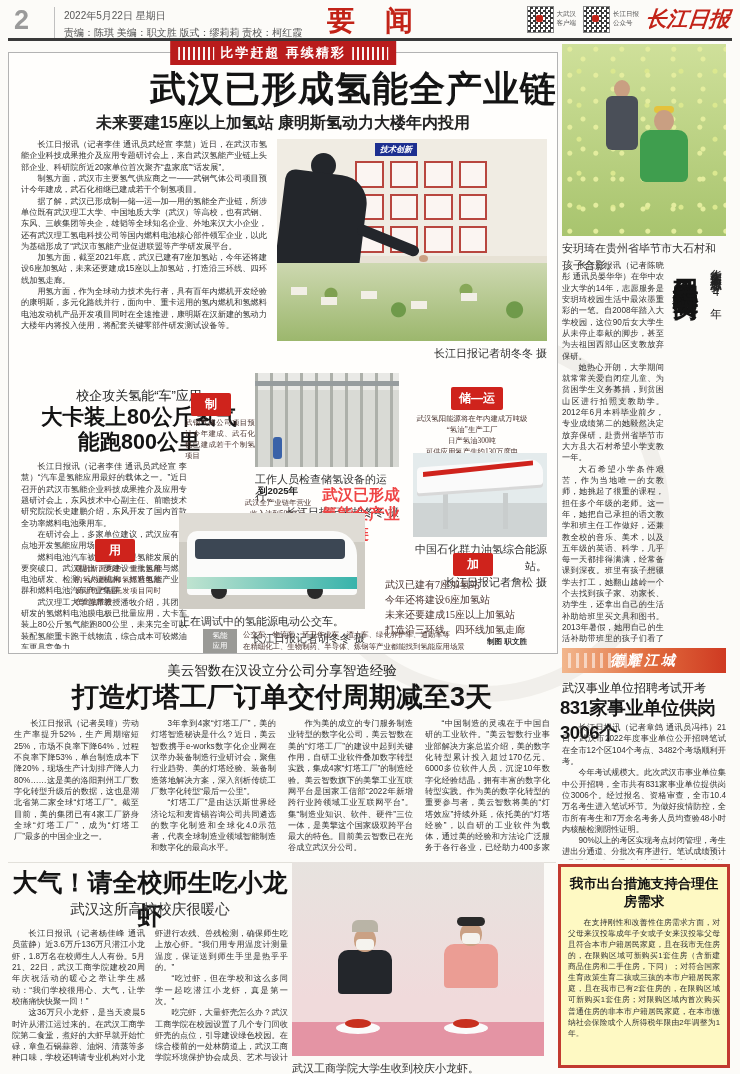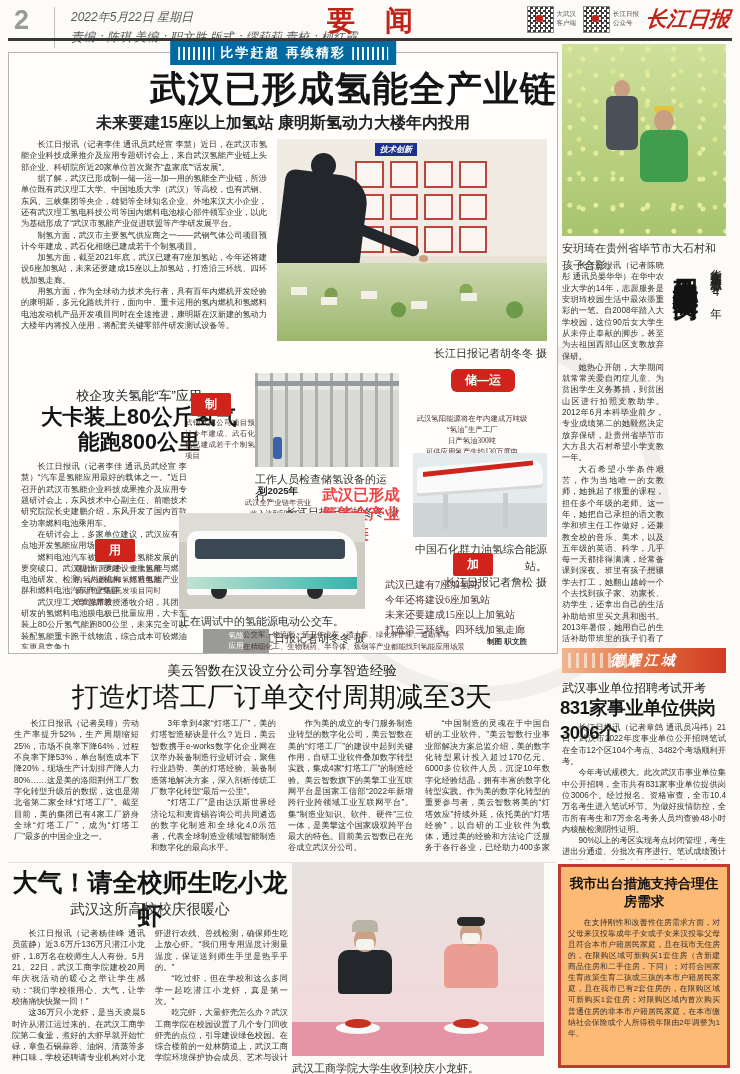--- a/index.html
+++ b/index.html
@@ -1,36 +1,36 @@
 <!DOCTYPE html>
 <html><head>
 <meta charset="utf-8">
 <style>
   html,body{margin:0;padding:0;background:#d8d6d2;}
   .page{position:relative;width:740px;height:1074px;background:#fcfbf8;overflow:hidden;
         font-family:"Liberation Sans","DejaVu Sans",sans-serif;color:#222;}
   
   .pageno{position:absolute;left:14px;top:5px;font-size:27px;color:#9a9a9a;font-weight:bold;}
-  .hdr-meta{position:absolute;left:54px;top:7px;border-left:1px solid #c0c0c0;padding-left:16px;
-            font-size:12px;color:#555;line-height:1.7;font-style:italic;}
+  .hdr-meta{position:absolute;left:54px;top:7px;border-left:1px solid #c0c0c0;padding-left:9px;
+            font-size:10px;color:#555;line-height:1.7;}
   .section-title{position:absolute;left:0;right:0;top:2px;text-align:center;font-size:28px;font-weight:900;
             color:#c22318;font-family:"Liberation Serif","DejaVu Serif",serif;letter-spacing:30px;text-indent:30px;}
   .hdr-right{position:absolute;right:10px;top:5px;display:flex;align-items:center;gap:7px;}
   .qrwrap{display:flex;align-items:center;gap:3px;}
   .qr{width:25px;height:25px;background:repeating-conic-gradient(#3a3a3a 0 25%,#fff 0 50%) 0 0/5px 5px;
       border:1px solid #888;position:relative;}
   .qr::after{content:"";position:absolute;left:8px;top:8px;width:7px;height:7px;background:#c22318;border-radius:2px;}
   .qr-label{font-size:6.5px;color:#555;line-height:1.35;}
   .masthead{font-family:"Liberation Serif","DejaVu Serif",serif;font-style:italic;font-weight:900;
             font-size:21px;color:#c22318;transform:skewX(-6deg);white-space:nowrap;}
   .hdr-rule{position:absolute;top:38px;left:8px;right:8px;border-top:3px solid #3a3a3a;}
   .wm{position:absolute;left:298px;top:330px;width:340px;height:340px;border:16px solid rgba(170,164,148,.13);border-radius:50%;}
   
   .main-box{position:absolute;left:8px;top:52px;width:548px;height:600px;border:1px solid #b3b3b3;background:#fffefc;}
-  .ribbon{position:absolute;top:-12px;left:50%;transform:translateX(-50%);background:#0369a1;color:#fff;
+  .ribbon{position:absolute;top:-12px;left:50%;transform:translateX(-50%);background:#b91c1c;color:#fff;
           font-weight:bold;font-size:13px;padding:3px 8px;white-space:nowrap;display:flex;align-items:center;gap:6px;letter-spacing:2px;}
   .bars{width:36px;height:13px;background:repeating-linear-gradient(90deg,rgba(255,255,255,.95) 0 2px,transparent 2px 5px);}
   .main-headline{position:absolute;top:12px;left:0;right:0;text-align:right;font-size:36px;font-weight:900;
           color:#141414;letter-spacing:1px;}
   .main-sub{position:absolute;top:60px;left:0;right:0;text-align:center;font-size:16px;font-weight:700;color:#222;}
   .body-copy{font-size:8.2px;line-height:1.38;text-align:justify;color:#333;}
   .body-copy p,.body-p{margin:0;text-indent:2em;}
   .col-a{position:absolute;left:12px;top:86px;width:246px;height:238px;overflow:hidden;}
   
   .photo{overflow:hidden;position:absolute;}
@@ -64,21 +64,21 @@
   .info-txt{position:absolute;font-size:7.4px;line-height:1.5;color:#4a3430;font-family:"Liberation Serif","DejaVu Serif",serif;}
   .info-txt p{margin:0;}
   .tag-produce{left:182px;top:340px;width:40px;}
   .txt-produce{left:176px;top:364px;width:70px;text-align:justify;}
   .photo-equip{left:246px;top:320px;width:144px;height:94px;
         background:repeating-linear-gradient(90deg,#adb0aa 0 3px,transparent 3px 15px),
                    linear-gradient(#e9e9e6 0 18%,#d9dad5 18%);}
   .equip-beam{position:absolute;left:0;top:8px;width:100%;height:5px;background:#969c9e;}
   .worker{position:absolute;left:18px;bottom:8px;width:9px;height:22px;background:#3a62a8;border-radius:3px;}
   .cap-equip{position:absolute;left:246px;top:418px;width:144px;}
-  .tag-store{left:442px;top:316px;width:64px;border-radius:6px;}
+  .tag-store{left:442px;top:334px;width:52px;}
   .txt-store{left:388px;top:360px;width:150px;text-align:center;}
   .photo-station{left:404px;top:400px;width:134px;height:84px;background:linear-gradient(#e4ebec 0 60%,#cfd4d4 60%);}
   .canopy{position:absolute;left:4px;top:10px;width:126px;height:26px;background:#fafafa;border-radius:4px 14px 3px 3px;
           box-shadow:0 3px 0 #d8d8d8;transform:skewY(-4deg);}
   .canopy::after{content:"";position:absolute;left:6px;top:3px;width:110px;height:5px;background:#cf231c;transform:rotate(-2deg);}
   .pillar{position:absolute;left:30px;top:40px;width:5px;height:36px;background:#c9cdcd;box-shadow:60px 0 #c9cdcd;}
   .cap-station{position:absolute;left:396px;top:488px;width:142px;text-align:right;}
   .stat-2025{position:absolute;left:230px;top:432px;width:78px;text-align:center;}
   .stat-2025 .y{font-size:9.5px;color:#222;font-weight:bold;margin:0;}
   .stat-2025 .t{font-size:7.4px;color:#4a3430;font-family:"Liberation Serif","DejaVu Serif",serif;margin:0;line-height:1.45;}
@@ -86,27 +86,27 @@
         line-height:1.25;color:#ef4444;font-family:"Liberation Serif","DejaVu Serif",serif;}
   .tag-fill{left:444px;top:500px;width:40px;}
   .txt-fill{left:376px;top:524px;width:166px;text-align:left;font-size:10px;}
   .photo-bus{left:170px;top:460px;width:186px;height:96px;background:linear-gradient(#dfdcd5 0 30%,#cfccc4 30%);}
   .bus{position:absolute;left:8px;top:18px;width:170px;height:64px;background:#fbfbfa;border-radius:10px 24px 4px 4px;}
   .bus::before{content:"";position:absolute;left:8px;top:8px;width:150px;height:20px;background:#3c4754;border-radius:4px;}
   .bus::after{content:"";position:absolute;left:0;bottom:6px;width:170px;height:12px;background:linear-gradient(90deg,#bfe3d0,#38b3ab);}
   .wheel{position:absolute;bottom:-4px;width:16px;height:16px;border-radius:50%;background:#2a2a2a;}
   .cap-bus{position:absolute;left:170px;top:560px;width:186px;}
   .app-tag{position:absolute;left:194px;top:576px;width:34px;background:#9a9a96;color:#fff;font-size:7.5px;
-        text-align:center;line-height:1.3;padding:2px 16px;}
+        text-align:center;line-height:1.3;padding:2px 0;}
   .app-lines{position:absolute;left:234px;top:576px;width:236px;font-size:7.4px;line-height:1.65;color:#4a3430;
         font-family:"Liberation Serif","DejaVu Serif",serif;}
   .chart-credit{position:absolute;left:478px;top:584px;width:62px;font-size:7.6px;color:#333;font-weight:bold;}
   
   .lh-kicker{position:absolute;left:8px;top:662px;width:548px;text-align:center;font-size:13.5px;color:#222;}
-  .lh-headline{position:absolute;left:8px;top:679px;width:548px;text-align:center;font-size:27px;font-weight:400;color:#141414;}
+  .lh-headline{position:absolute;left:8px;top:679px;width:548px;text-align:center;font-size:27px;font-weight:700;color:#141414;}
   .lh-body{position:absolute;left:14px;top:718px;width:536px;height:138px;overflow:hidden;column-count:4;column-gap:12px;}
   .sep{position:absolute;left:8px;top:862px;width:548px;border-top:1px solid #e2e0da;}
   
   .cf-headline{position:absolute;left:8px;top:866px;width:284px;text-align:center;font-size:25px;font-weight:700;color:#141414;}
   .cf-sub{position:absolute;left:8px;top:900px;width:284px;text-align:center;font-size:14.5px;color:#333;}
   .cf-body{position:absolute;left:12px;top:928px;width:276px;height:146px;overflow:hidden;column-count:2;column-gap:10px;}
   .photo-cf{left:292px;top:862px;width:252px;height:194px;background:linear-gradient(#e7e3df,#f0dadb 70%);}
   .counter{position:absolute;left:0;bottom:0;width:100%;height:34px;background:#e494a4;}
   .stu{position:absolute;}
   .stu .head{width:22px;height:24px;border-radius:50% 50% 45% 45%;background:#caa184;position:relative;}
@@ -140,21 +140,21 @@
        font-size:11.5px;color:#222;letter-spacing:1px;}
   .badge{position:absolute;left:562px;top:648px;width:164px;height:25px;
        background:linear-gradient(90deg,#f2b78d,#e06a3c 55%,#cf3a22);display:flex;align-items:center;justify-content:center;}
   .badge::before{content:"";position:absolute;left:6px;top:5px;width:70px;height:15px;
        background:repeating-linear-gradient(90deg,rgba(255,255,255,.55) 0 3px,transparent 3px 8px);}
   .badge span{color:#fff;font-weight:900;font-style:italic;font-size:14px;letter-spacing:3px;
        font-family:"Liberation Serif","DejaVu Serif",serif;}
   .jobs-kicker{position:absolute;left:562px;top:680px;width:164px;font-size:12px;color:#222;}
   .jobs-headline{position:absolute;left:560px;top:695px;width:170px;font-size:18.5px;font-weight:900;color:#141414;letter-spacing:-0.5px;}
   .jobs-body{position:absolute;left:562px;top:722px;width:164px;height:138px;overflow:hidden;}
-  .housing{position:absolute;left:558px;top:864px;width:172px;height:204px;border:3px solid #c23a30;background:#fdba74;
+  .housing{position:absolute;left:558px;top:864px;width:172px;height:204px;border:3px solid #c23a30;background:#fef9c3;
        padding:6px 7px;box-sizing:border-box;overflow:hidden;}
   .housing-headline{text-align:center;font-size:13.5px;font-weight:900;color:#141414;margin:2px 0 6px;}
   .housing-body{font-size:7.8px;line-height:1.42;text-align:justify;color:#333;height:158px;overflow:hidden;}
   .housing-body p{margin:0;text-indent:2em;}
 </style>
 </head>
 <body>
 
 <div class="page">
 
@@ -188,22 +188,22 @@
     <div class="ribbon">
       <span class="bars"></span>
       <span>比学赶超 再续精彩</span>
       <span class="bars"></span>
     </div>
     <div class="main-headline">武汉已形成氢能全产业链</div>
     <div class="main-sub">未来要建15座以上加氢站  康明斯氢动力大楼年内投用</div>
 
     <div class="col-a body-copy">
         <p class="body-p">长江日报讯（记者李佳 通讯员武经宣 李慧）近日，在武汉市氢能企业科技成果推介及应用专题研讨会上，来自武汉氢能产业链上头部企业、科研院所近20家单位首次聚齐“盘家底”“话发展”。</p>
+        <p class="body-p">制氢方面，武汉市主要氢气供应商之一——武钢气体公司项目预计今年建成，武石化相继已建成若干个制氢项目。</p>
         <p class="body-p">据了解，武汉已形成制—储—运—加—用的氢能全产业链，所涉单位既有武汉理工大学、中国地质大学（武汉）等高校，也有武钢、东风、三峡集团等央企，雄韬等全球知名企业、外地来汉大小企业，还有武汉理工氢电科技公司等国内燃料电池核心部件领军企业，以此为基础形成了“武汉市氢能产业促进联盟等产学研发展平台。</p>
-        <p class="body-p">制氢方面，武汉市主要氢气供应商之一——武钢气体公司项目预计今年建成，武石化相继已建成若干个制氢项目。</p>
         <p class="body-p">加氢方面，截至2021年底，武汉已建有7座加氢站，今年还将建设6座加氢站，未来还要建成15座以上加氢站，打造沿三环线、四环线加氢走廊。</p>
         <p class="body-p">用氢方面，作为全球动力技术先行者，具有百年内燃机开发经验的康明斯，多元化路线并行，面向中、重卡运用的氢内燃机和氢燃料电池发动机产品开发项目同时在全速推进，康明斯在汉新建的氢动力大楼年内将投入使用，将配套关键零部件研发测试设备等。</p>
       </div>
 
     <div class="photo photo-main">
       <div class="frames">
         <div></div>
           <div></div>
           <div></div>
           <div></div>

